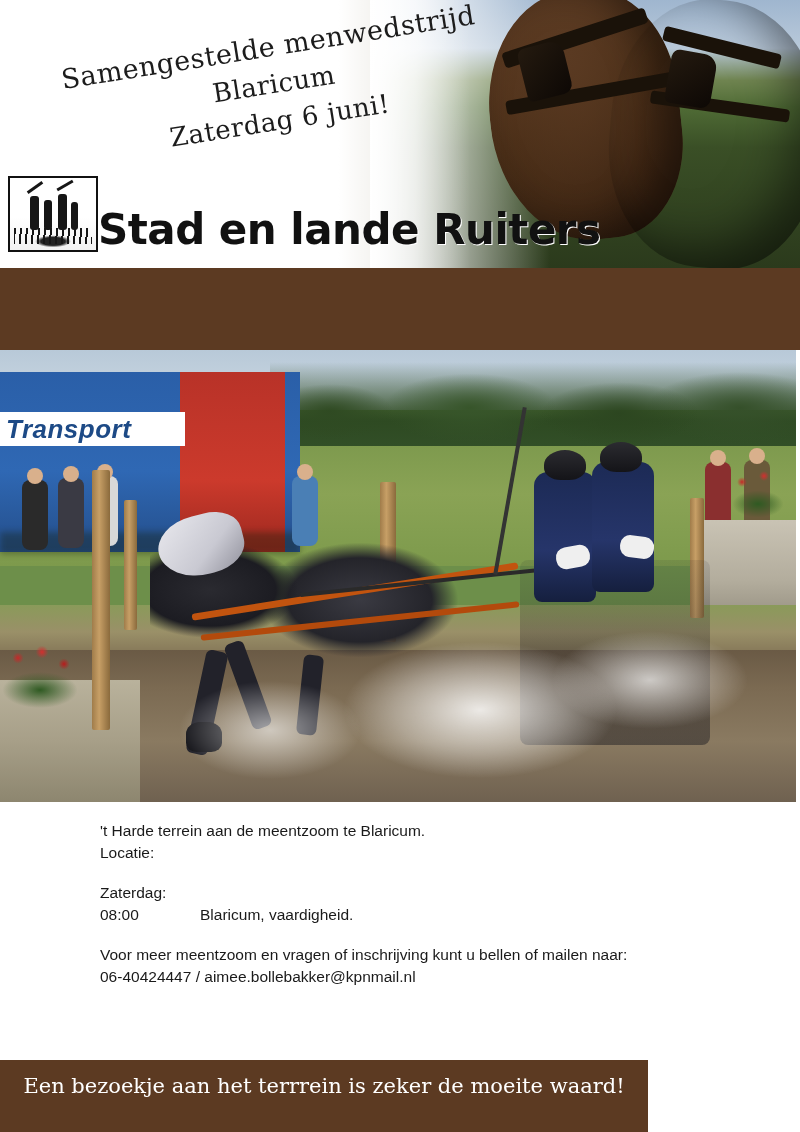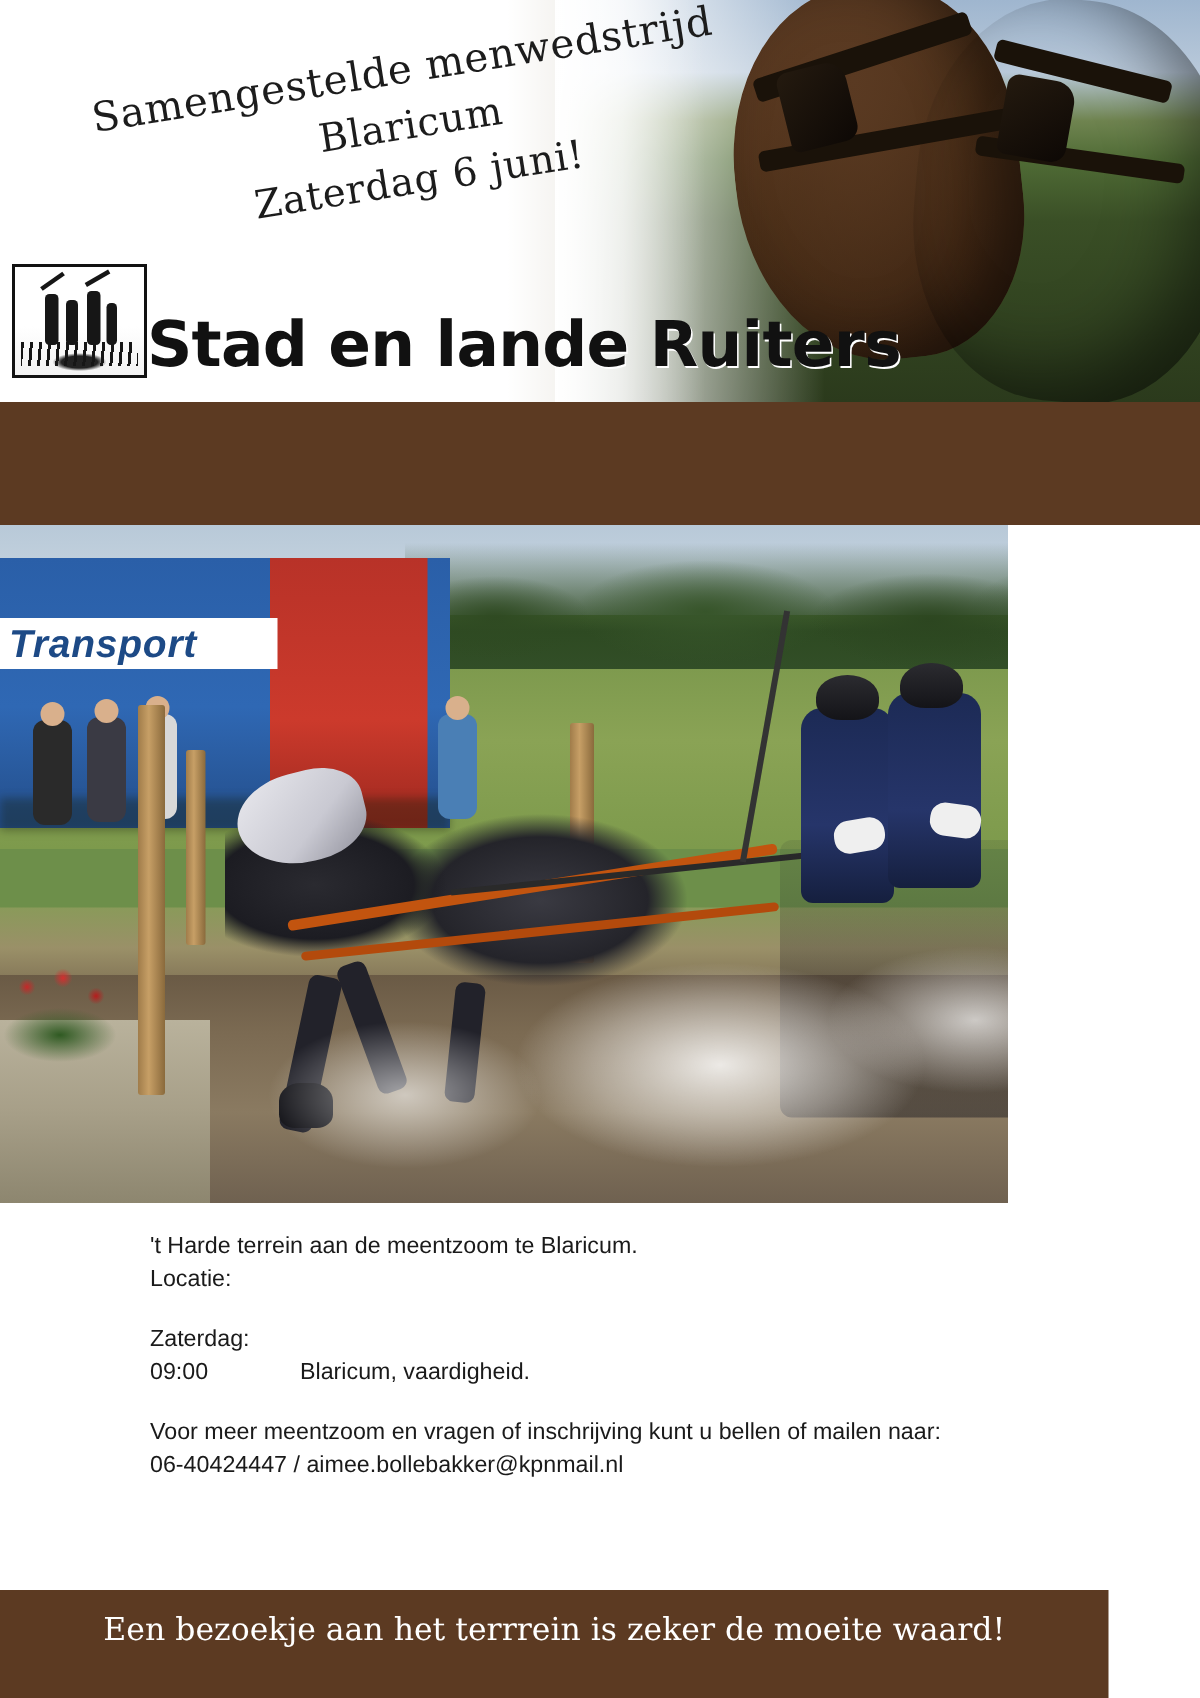--- a/index.html
+++ b/index.html
@@ -150,21 +150,21 @@
     position: absolute;
     left: 0; top: 268px;
     width: 800px; height: 82px;
     background: #5c3a22;
   }
 
   
   .photo {
     position: absolute;
     left: 0; top: 350px;
-    width: 672px; height: 452px;
+    width: 796px; height: 452px;
     overflow: hidden;
     background: #6d8f4a;
   }
   .sky {
     position: absolute; left: 0; top: 0; width: 800px; height: 60px;
     background: linear-gradient(to bottom, #b8c9d8 0%, #cdd9e3 100%);
   }
   .treeline {
     position: absolute; left: 270px; top: 12px; width: 530px; height: 98px;
     background:
@@ -343,21 +343,21 @@
   }
   .info .gap { height: 17px; }
   .sched-row { display: flex; }
   .sched-time { width: 100px; flex: 0 0 100px; }
   .sched-desc { flex: 1; }
 
   
   .footer {
     position: absolute;
     left: 0; bottom: 0;
-    width: 739px; height: 72px;
+    width: 648px; height: 72px;
     background: #5c3a22;
     color: #ffffff;
     text-align: center;
     font-family: "DejaVu Serif", serif;
     font-size: 21px;
     line-height: 1.42;
     padding-top: 12px;
     box-sizing: border-box;
   }
   .footer div { white-space: nowrap; }
@@ -462,21 +462,21 @@
   <div class="splash2"></div>
 </div>
 
 <div class="info">
   <div>'t Harde terrein aan de meentzoom te Blaricum.</div>
   <div>Locatie:</div>
   <div class="gap"></div>
   <div>Zaterdag:</div>
 
   <div class="sched-row">
-    <div class="sched-time">09:00</div>
+    <div class="sched-time">08:00</div>
     <div class="sched-desc">Blaricum, vaardigheid.</div>
   </div>
 
   <div class="gap"></div>
   <div>Voor meer meentzoom en vragen of inschrijving kunt u bellen of mailen naar:</div>
   <div>06-40424447 / aimee.bollebakker@kpnmail.nl</div>
 </div>
 
 <div class="footer">
   <div>Een bezoekje aan het terrrein is zeker de moeite waard!</div>

